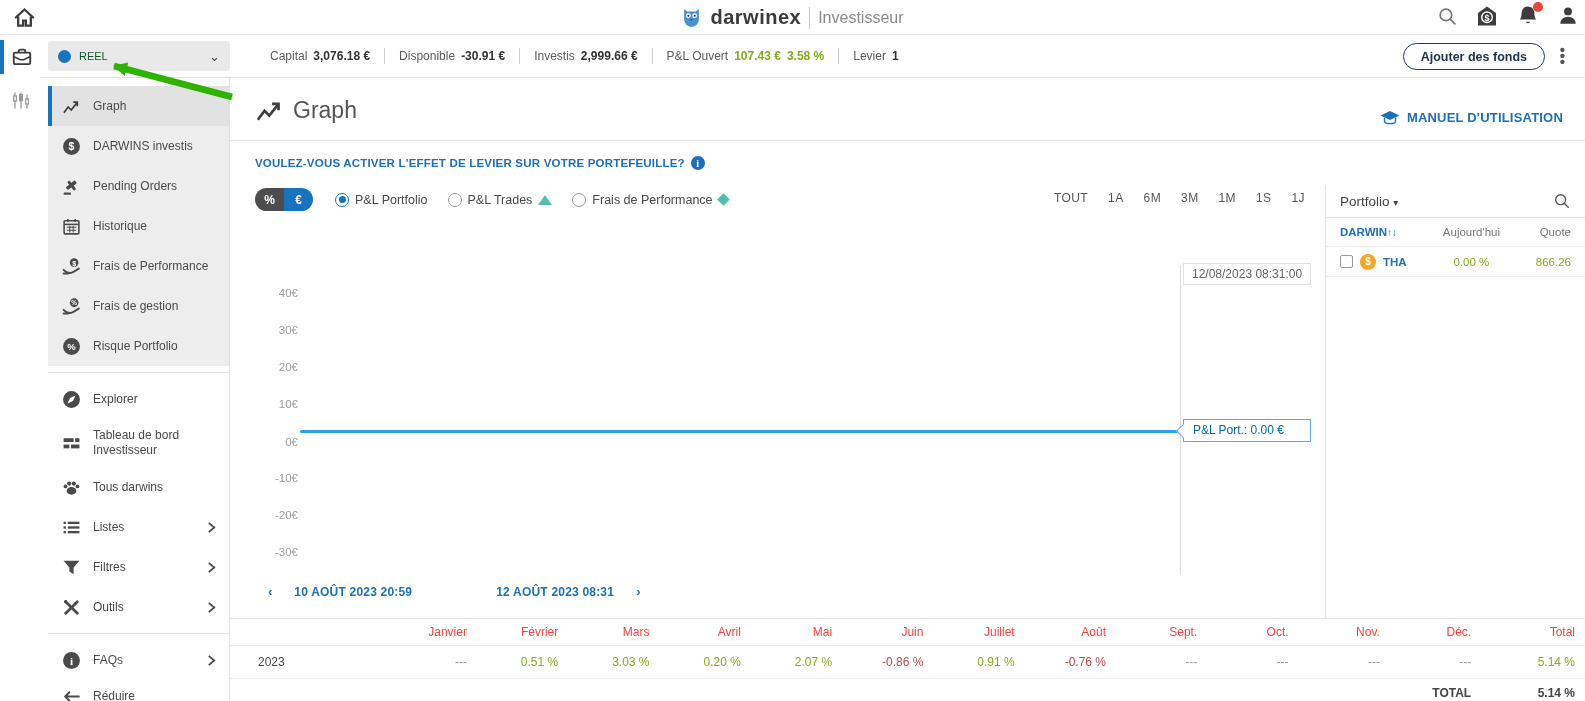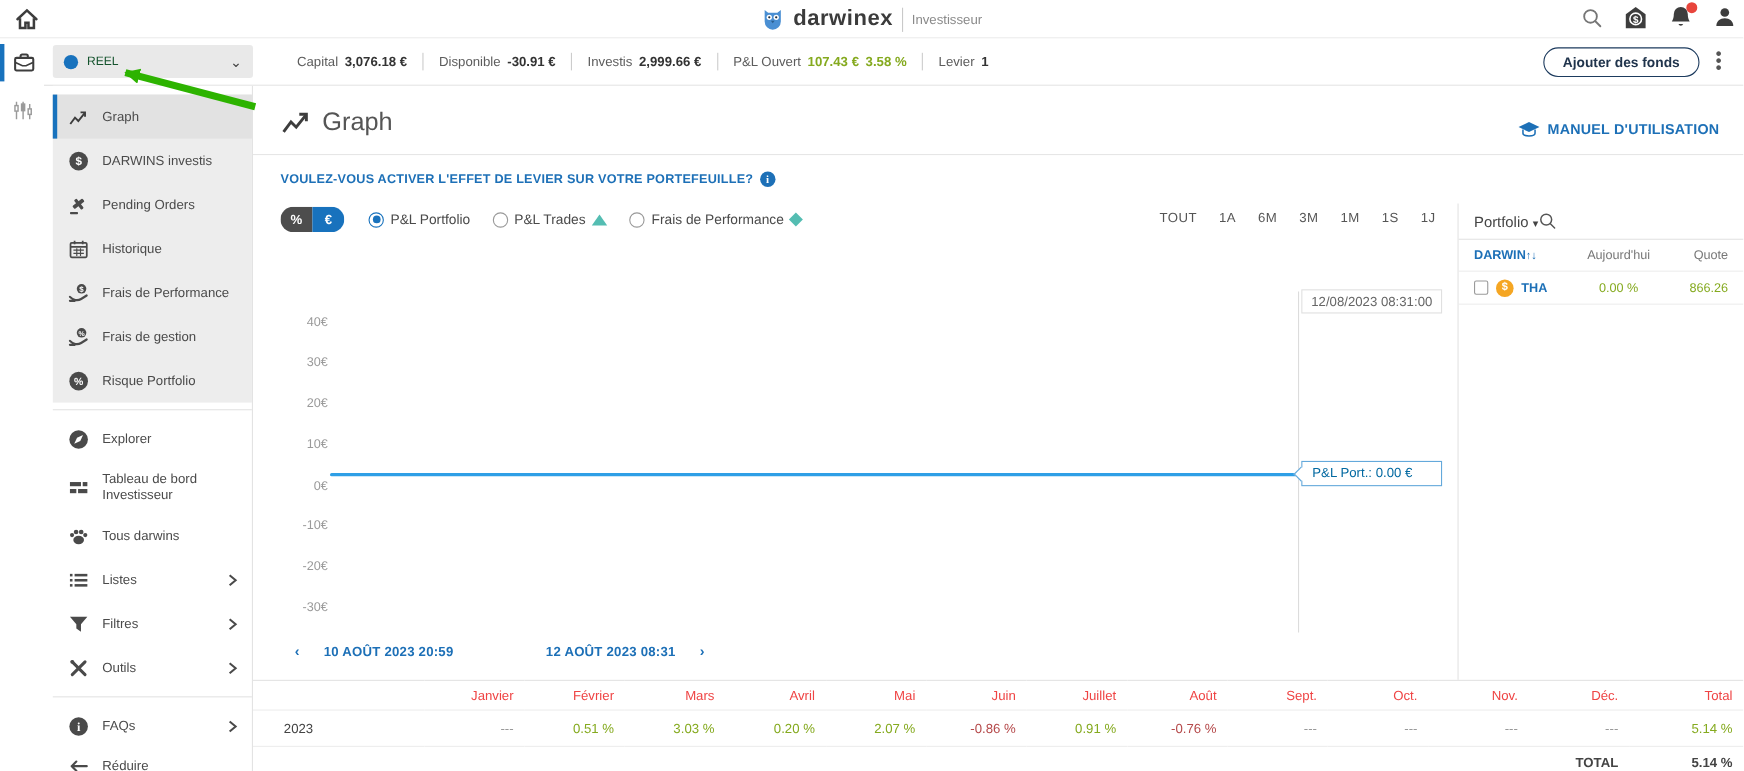--- a/index.html
+++ b/index.html
@@ -8,21 +8,21 @@
   .app { position:relative; width:1269px; height:701px; background:#fff; }
 
   
   .topbar { position:absolute; left:0; top:0; width:1585px; height:35px; background:#fff;
     border-bottom:1px solid #e6e6e6; }
   .home-btn { position:absolute; left:13px; top:6px; cursor:pointer; }
   .brand { position:absolute; left:0; right:0; top:0; height:35px; display:flex;
     align-items:center; justify-content:center; gap:8px; pointer-events:none; }
   .brand-name { font-size:20px; font-weight:bold; color:#3b3b3b; letter-spacing:0.5px; }
   .brand-sep { width:1px; height:22px; background:#c9c9c9; }
-  .brand-portal { font-size:12px; color:#8a8a8a; }
+  .brand-portal { font-size:16px; color:#8a8a8a; }
   .top-icons { position:absolute; right:6px; top:4px; display:flex; align-items:center; gap:17px; }
   .top-icon { position:relative; cursor:pointer; }
   .bell-badge { position:absolute; right:-3px; top:-2px; width:10px; height:10px;
     border-radius:50%; background:#e8453c; }
 
   
   .account-bar { position:absolute; left:40px; top:35px; width:1545px; height:43px;
     background:#fff; border-bottom:1px solid #e0e0e0; display:flex; align-items:center; }
   .acct-select { margin-left:8px; width:182px; height:30px; background:#e9e9e9;
     border-radius:3px; display:flex; align-items:center; padding:0 10px; cursor:pointer; }
@@ -109,21 +109,21 @@
 
   .date-nav { position:absolute; left:38px; top:506px; display:flex; align-items:center;
     gap:22px; color:#1d70b7; font-size:12px; font-weight:bold; }
   .date-nav .chev { font-size:13px; cursor:pointer; }
   .date-nav .dlink { cursor:pointer; letter-spacing:0.2px; }
   .date-nav .gap { width:40px; }
 
   
   .rpanel { position:absolute; left:1095px; top:107px; width:260px; height:433px;
     border-left:1px solid #e3e3e3; background:#fff; }
-  .rp-head { height:33px; display:flex; align-items:center; justify-content:flex-start;
+  .rp-head { height:33px; display:flex; align-items:center; justify-content:space-between;
     padding:0 14px 0 14px; border-bottom:1px solid #e3e3e3; }
   .rp-title { font-size:13.5px; color:#444; cursor:pointer; }
   .rp-title .caret { font-size:10px; color:#444; }
   .rp-cols { height:29px; display:flex; align-items:center; padding:0 14px;
     border-bottom:1px solid #ededed; font-size:11.5px; }
   .rp-col-darwin { flex:1.15; color:#1d70b7; font-weight:bold; cursor:pointer; }
   .rp-col-darwin .arrows { font-size:10px; color:#1d70b7; }
   .rp-col-today { flex:1; color:#777; text-align:center; }
   .rp-col-quote { flex:0.75; color:#777; text-align:right; }
   .rp-row { height:30px; display:flex; align-items:center; padding:0 14px;

